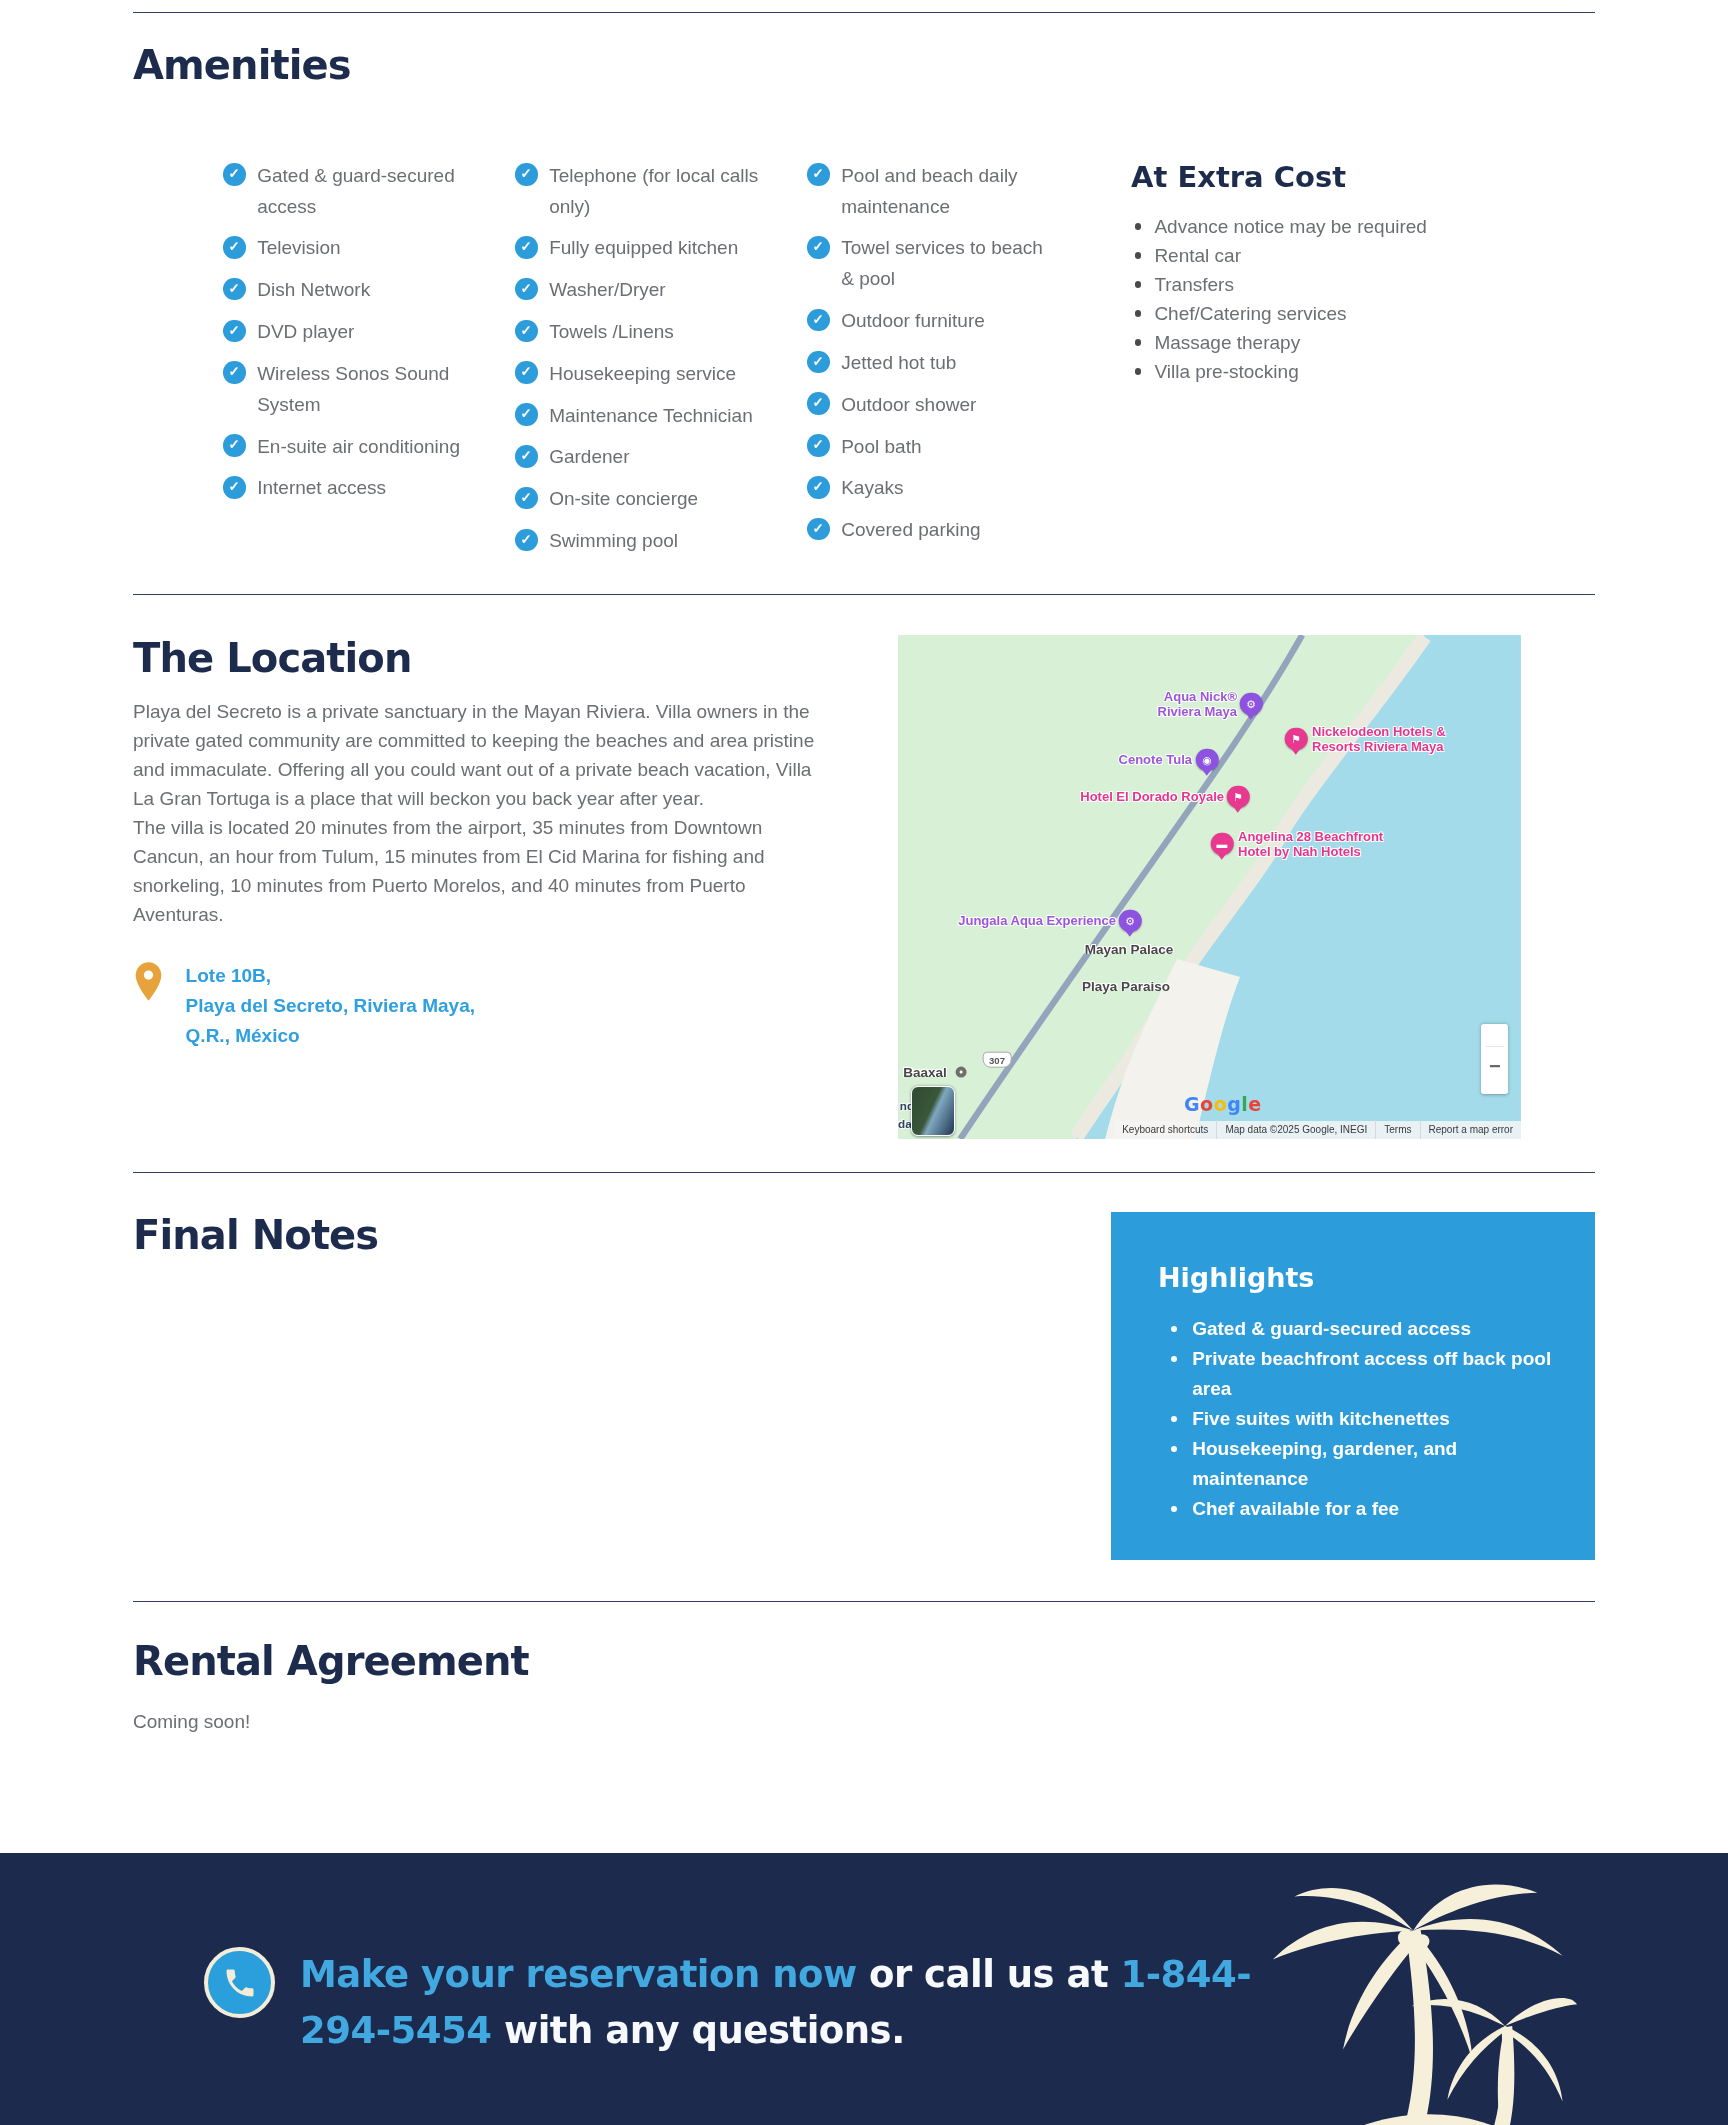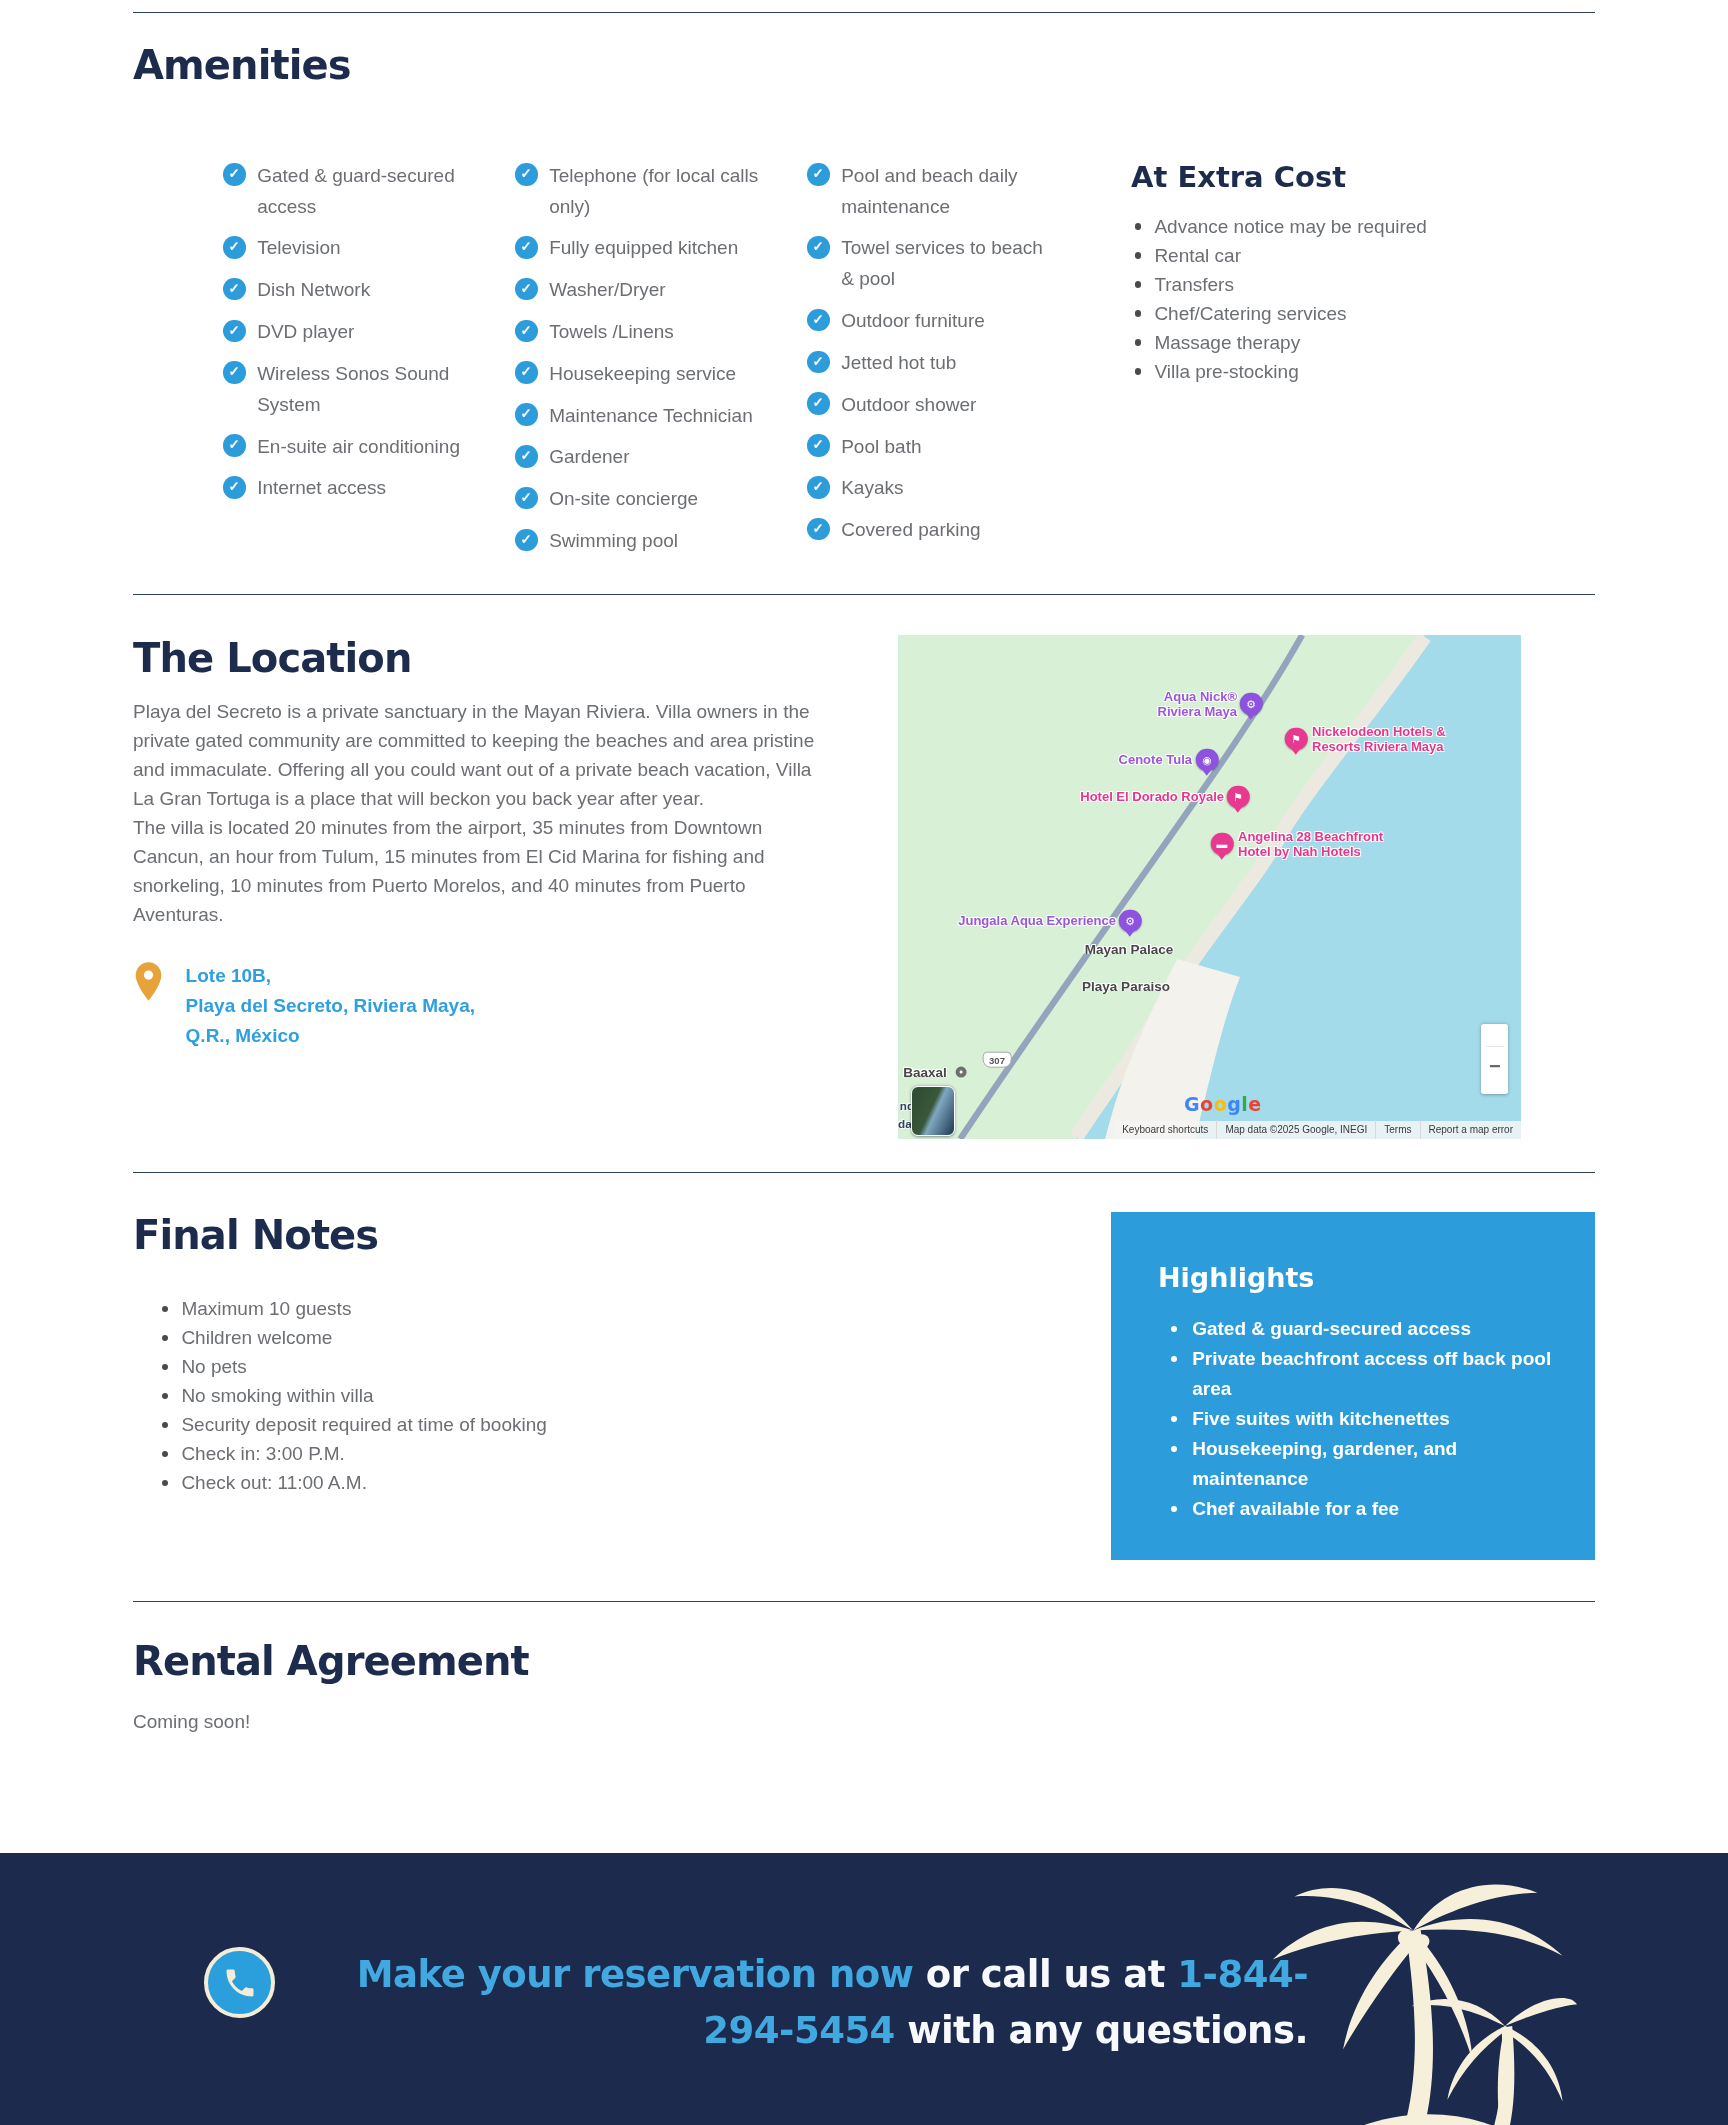--- a/index.html
+++ b/index.html
@@ -138,21 +138,21 @@
   .notes-section + .divider { margin-top:41px; }
 
   
   .rental-section { margin-top:36px; padding-bottom:120px; }
   .rental-body { margin-top:27px; color:#6b6e73; font-size:19px; }
 
   
   .footer {
     position:relative; width:1728px; height:311px; background:#1b2a4d; overflow:hidden;
   }
-  .footer-content { position:absolute; left:204px; top:94px; display:flex; gap:25px;text-align:right; }
+  .footer-content { position:absolute; left:204px; top:94px; display:flex; gap:25px; }
   .phone-badge {
     flex:0 0 71px; width:71px; height:71px; border-radius:50%;
     background:#2b9fdb; border:4.5px solid #f3ecd7;
     display:flex; align-items:center; justify-content:center;
   }
   .footer-text {
     max-width:1008px; font-family:"DejaVu Sans", sans-serif;
     font-weight:700; font-size:37px; line-height:56px; letter-spacing:-0.5px;
   }
   .footer-text .blue { color:#41a8e0; }
@@ -407,30 +407,20 @@
       </div>
     </div>
   </div>
   <hr class="divider">
 </div>
 
 <div class="container">
   <div class="notes-section">
     <div class="notes-left">
       <h2 class="section-title">Final Notes</h2>
-      <ul class="dot-list">
-
-      <li>Maximum 10 guests</li>
-          <li>Children welcome</li>
-          <li>No pets</li>
-          <li>No smoking within villa</li>
-          <li>Security deposit required at time of booking</li>
-          <li>Check in: 3:00 P.M.</li>
-          <li>Check out: 11:00 A.M.</li>
-        </ul>
     </div>
     <div class="highlights-box">
       <h3 class="highlights-title">Highlights</h3>
       <ul class="white-list">
 
       <li>Gated &amp; guard-secured access</li>
           <li>Private beachfront access off back pool area</li>
           <li>Five suites with kitchenettes</li>
           <li>Housekeeping, gardener, and maintenance</li>
           <li>Chef available for a fee</li>

